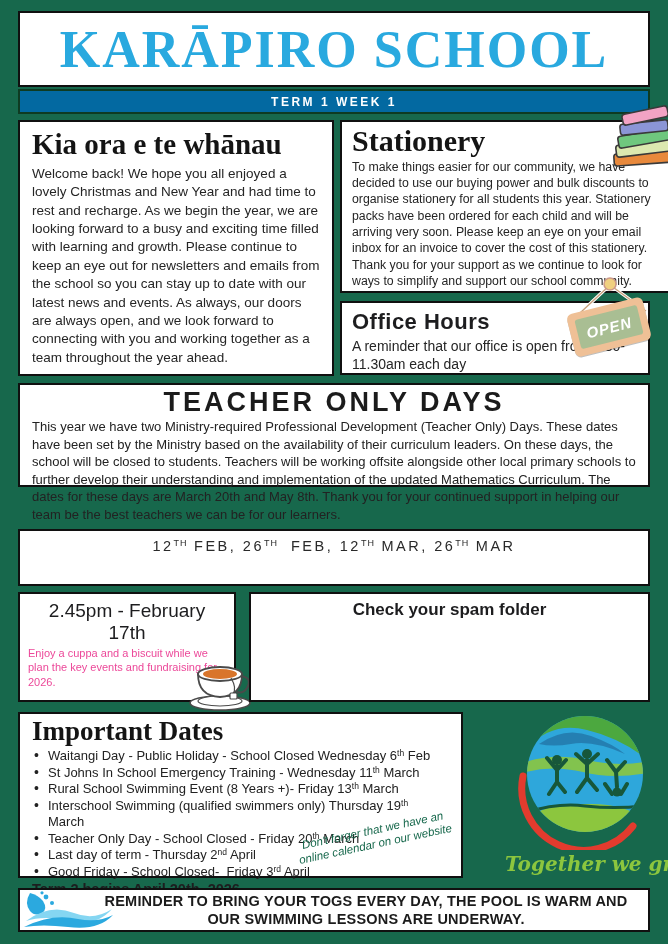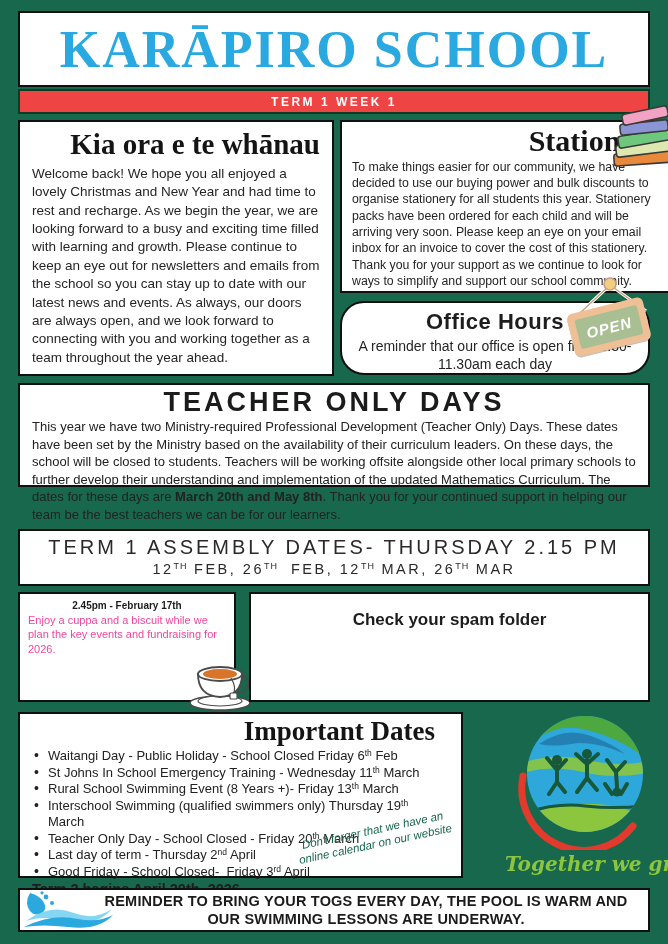--- a/index.html
+++ b/index.html
@@ -13,71 +13,71 @@
     position:absolute; background:#ffffff; border:2px solid #101010;
   }
   
   .header-box { left:18px; top:11px; width:632px; height:76px;
     display:flex; align-items:center; justify-content:center; }
   .school-title {
     font-family:"Liberation Serif", serif; font-weight:bold;
     font-size:52px; letter-spacing:2px; color:#29A9DF; white-space:nowrap;
   }
   .term-bar { left:18px; top:89px; width:632px; height:25px;
-    position:absolute; background:#ef4444; border:2px solid #0e3b22;
+    position:absolute; background:#0369a1; border:2px solid #0e3b22;
     display:flex; align-items:center; justify-content:center; }
   .term-label { color:#ffffff; font-weight:bold; font-size:12px; letter-spacing:2.5px; }
 
   
   .kia-box { left:18px; top:120px; width:316px; height:256px; padding:6px 12px 4px; }
-  .serif-h { font-family:"Liberation Serif", serif; font-weight:bold; text-align:right; color:#141414; }
+  .serif-h { font-family:"Liberation Serif", serif; font-weight:bold; text-align:left; color:#141414; }
   .kia-h { font-size:29px; margin-bottom:4px; }
   .kia-body { font-size:13.5px; line-height:1.36; color:#252525; }
 
   
   .stat-box { left:340px; top:120px; width:334px; height:173px; padding:3px 10px 2px; }
   .stat-h { font-size:30px; line-height:1.05; margin-bottom:2px; }
   .stat-body { font-size:12.3px; line-height:1.33; color:#252525; }
   .books-icon { position:absolute; top:-22px; right:-14px; width:84px; height:72px; }
 
   
-  .office-box { left:340px; top:301px; width:310px; height:74px; padding:6px 10px; text-align:center;border-radius:24px; }
+  .office-box { left:340px; top:301px; width:310px; height:74px; padding:6px 10px; text-align:left; }
   .office-h { font-weight:bold; font-size:22px; letter-spacing:0.5px; margin-bottom:2px; }
   .office-body { font-size:14px; line-height:1.3; color:#252525; }
   .open-sign-wrap { position:absolute; top:-26px; right:-10px; width:96px; height:82px; pointer-events:none; }
   .open-strings { position:absolute; left:0; top:0; }
   .open-sign { position:absolute; left:8px; top:28px; width:78px; height:44px;
     background:#EFC096; border-radius:6px; transform:rotate(-14deg);
     display:flex; align-items:center; justify-content:center;
     box-shadow:0 1px 0 rgba(0,0,0,0.25); }
   .open-sign-inner { width:64px; height:30px; background:#A9BE93; border-radius:3px;
     display:flex; align-items:center; justify-content:center; }
   .open-text { color:#ffffff; font-style:italic; font-weight:bold; font-size:15px; letter-spacing:1px; }
 
   
   .teacher-box { left:18px; top:383px; width:632px; height:104px; padding:2px 12px; }
   .teacher-h { text-align:center; font-size:27px; font-weight:bold; letter-spacing:3px; color:#1b1b1b; }
   .teacher-body { font-size:13px; line-height:1.35; color:#222; }
-  .teacher-body b { font-weight:bold; }
+  .teacher-body b { font-weight:normal; }
 
   
   .assembly-box { left:18px; top:529px; width:632px; height:57px; padding:5px 8px; text-align:center; }
   .asm-line1 { font-size:20px; letter-spacing:3px; color:#2a2a2a; white-space:nowrap; }
   .asm-line2 { font-size:14.5px; letter-spacing:2.5px; color:#2a2a2a; margin-top:2px; white-space:pre-wrap; }
   .supS { font-size:9px; vertical-align:5px; letter-spacing:1px; }
 
   
   .pta-box { left:18px; top:592px; width:218px; height:110px; padding:6px 8px; }
   .pta-h { text-align:center; font-weight:bold; font-size:18px; margin-bottom:2px; }
-  .pta-sub { text-align:center; font-weight:bold; font-size:10px; margin-bottom:2px; }
+  .pta-sub { text-align:center; font-weight:normal; font-size:19px; margin-bottom:2px; }
   .pta-body { font-size:11px; line-height:1.3; color:#ec4899; }
   .teacup-icon { position:absolute; right:-24px; bottom:-12px; width:74px; height:56px; }
 
   
-  .spam-box { left:249px; top:592px; width:401px; height:110px; padding:16px 12px; text-align:center; }
+  .spam-box { left:249px; top:592px; width:401px; height:110px; padding:6px 12px; text-align:center; }
   .spam-h { font-weight:bold; font-size:17px; margin-bottom:2px; }
   .spam-body { font-size:13px; line-height:1.32; color:#252525; }
 
   
   .dates-box { left:18px; top:712px; width:445px; height:166px; padding:2px 26px 2px 12px; }
   .dates-h { font-size:27px; line-height:1.15; margin-bottom:1px; }
   .dates-list { list-style:none; }
   .dates-list li { font-size:13px; line-height:1.27; color:#222; padding-left:16px; position:relative; white-space:pre-wrap; }
   .dates-list li::before { content:"•"; position:absolute; left:2px; top:-1px; font-size:14px; }
   .sup { font-size:8.5px; vertical-align:4px; }
@@ -147,21 +147,20 @@
       </div>
     </div>
   </div>
 
   <div class="box teacher-box">
     <div class="teacher-h">TEACHER ONLY DAYS</div>
     <div class="teacher-body"><span>This year we have two Ministry-required Professional Development (Teacher Only) Days. These dates have been set by the Ministry based on the availability of their curriculum leaders. On these days, the school will be closed to students. Teachers will be working offsite alongside other local primary schools to further develop their understanding and implementation of the updated Mathematics Curriculum. The dates for these days are </span><b>March 20th and May 8th</b><span>. Thank you for your continued support in helping our team be the best teachers we can be for our learners.</span></div>
   </div>
 
   <div class="box assembly-box">
-    <div class="asm-line1">TERM 1 ASSEMBLY DATES- THURSDAY 2.15 PM</div>
     <div class="asm-line2"><span>12</span><span class="supS">TH</span><span> FEB, 26</span><span class="supS">TH</span><span>  FEB, 12</span><span class="supS">TH</span><span> MAR, 26</span><span class="supS">TH</span><span> MAR</span></div>
   </div>
 
   <div class="box pta-box">
     <div class="pta-sub">2.45pm - February 17th</div>
     <div class="pta-body">Enjoy a cuppa and a biscuit while we plan the key events and fundraising for 2026.</div>
     <svg class="teacup-icon" viewBox="0 0 74 56">
       <ellipse cx="36" cy="47" rx="30" ry="7" fill="#ffffff" stroke="#4a4a4a" stroke-width="1.6"></ellipse>
       <ellipse cx="36" cy="45" rx="22" ry="5" fill="#ffffff" stroke="#4a4a4a" stroke-width="1.2"></ellipse>
       <path d="M14 18 Q14 40 36 41 Q58 40 58 18 Z" fill="#ffffff" stroke="#4a4a4a" stroke-width="1.8"></path>
@@ -173,21 +172,21 @@
     </svg>
   </div>
 
   <div class="box spam-box">
     <div class="spam-h">Check your spam folder</div>
   </div>
 
   <div class="box dates-box">
     <div class="serif-h dates-h">Important Dates</div>
     <ul class="dates-list">
-      <li><span>Waitangi Day - Public Holiday - School Closed Friday 6</span><span class="sup">th</span><span> Feb</span></li>
+      <li><span>Waitangi Day - Public Holiday - School Closed Wednesday 6</span><span class="sup">th</span><span> Feb</span></li>
       <li><span>St Johns In School Emergency Training - Wednesday 11</span><span class="sup">th</span><span> March</span></li>
       <li><span>Rural School Swimming Event (8 Years +)- Friday 13</span><span class="sup">th</span><span> March</span></li>
       <li><span>Interschool Swimming (qualified swimmers only) Thursday 19</span><span class="sup">th</span><span> March</span></li>
       <li><span>Teacher Only Day - School Closed - Friday 20</span><span class="sup">th</span><span> March</span></li>
       <li><span>Last day of term - Thursday 2</span><span class="sup">nd</span><span> April</span></li>
       <li><span>Good Friday - School Closed-  Friday 3</span><span class="sup">rd</span><span> April</span></li>
     </ul>
     <div class="dates-footer">Term 2 begins April 20th  2026</div>
     <div class="calendar-note">Don't forger that we have an online calendar on our website</div>
   </div>

